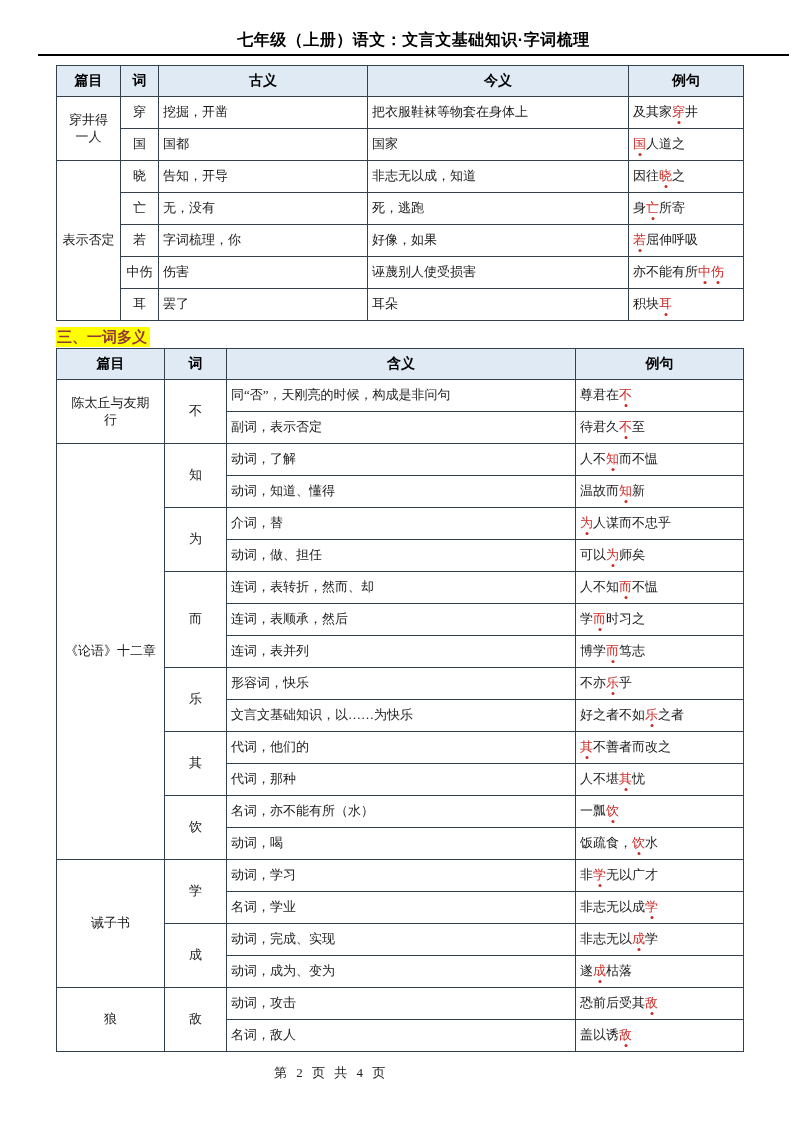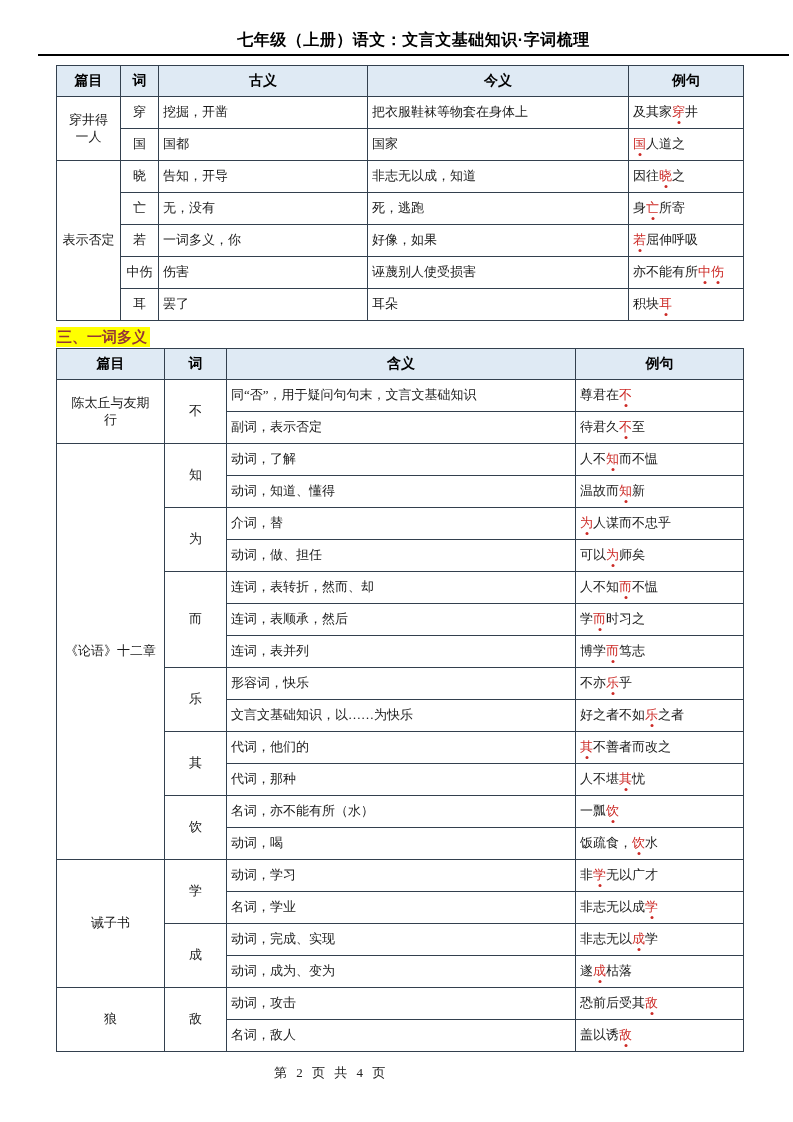--- a/index.html
+++ b/index.html
@@ -149,21 +149,21 @@
           <td class="c-ex">因往<span class="em-red">晓</span>之</td>
         </tr>
         <tr>
           <td class="c-word">亡</td>
           <td class="c-left">无，没有</td>
           <td class="c-left">死，逃跑</td>
           <td class="c-ex">身<span class="em-red">亡</span>所寄</td>
         </tr>
         <tr>
           <td class="c-word">若</td>
-          <td class="c-left">一词多义，你</td>
+          <td class="c-left">字词梳理，你</td>
           <td class="c-left">好像，如果</td>
           <td class="c-ex"><span class="em-red">若</span>屈伸呼吸</td>
         </tr>
         <tr>
           <td class="c-word">中伤</td>
           <td class="c-left">伤害</td>
           <td class="c-left">诬蔑别人使受损害</td>
           <td class="c-ex">亦不能有所<span class="em-red">中</span><span class="em-red">伤</span></td>
         </tr>
         <tr>
@@ -194,21 +194,21 @@
         <th>例句</th>
       </tr>
     </thead>
     <tbody id="tbl2-body">
         <tr>
           <td class="c-title" rowspan="2">
             <div>陈太丘与友期</div>
             <div>行</div>
           </td>
           <td class="c-word" rowspan="2">不</td>
-          <td class="c-left">同“否”，用于疑问句句末，文言文基础知识</td>
+          <td class="c-left">同“否”，天刚亮的时候，构成是非问句</td>
           <td class="c-ex">尊君在<span class="em-red">不</span></td>
         </tr>
         <tr>
           <td class="c-left">副词，表示否定</td>
           <td class="c-ex">待君久<span class="em-red">不</span>至</td>
         </tr>
         <tr>
           <td class="c-title" rowspan="13">
             <div>《论语》十二章</div>
           </td>

